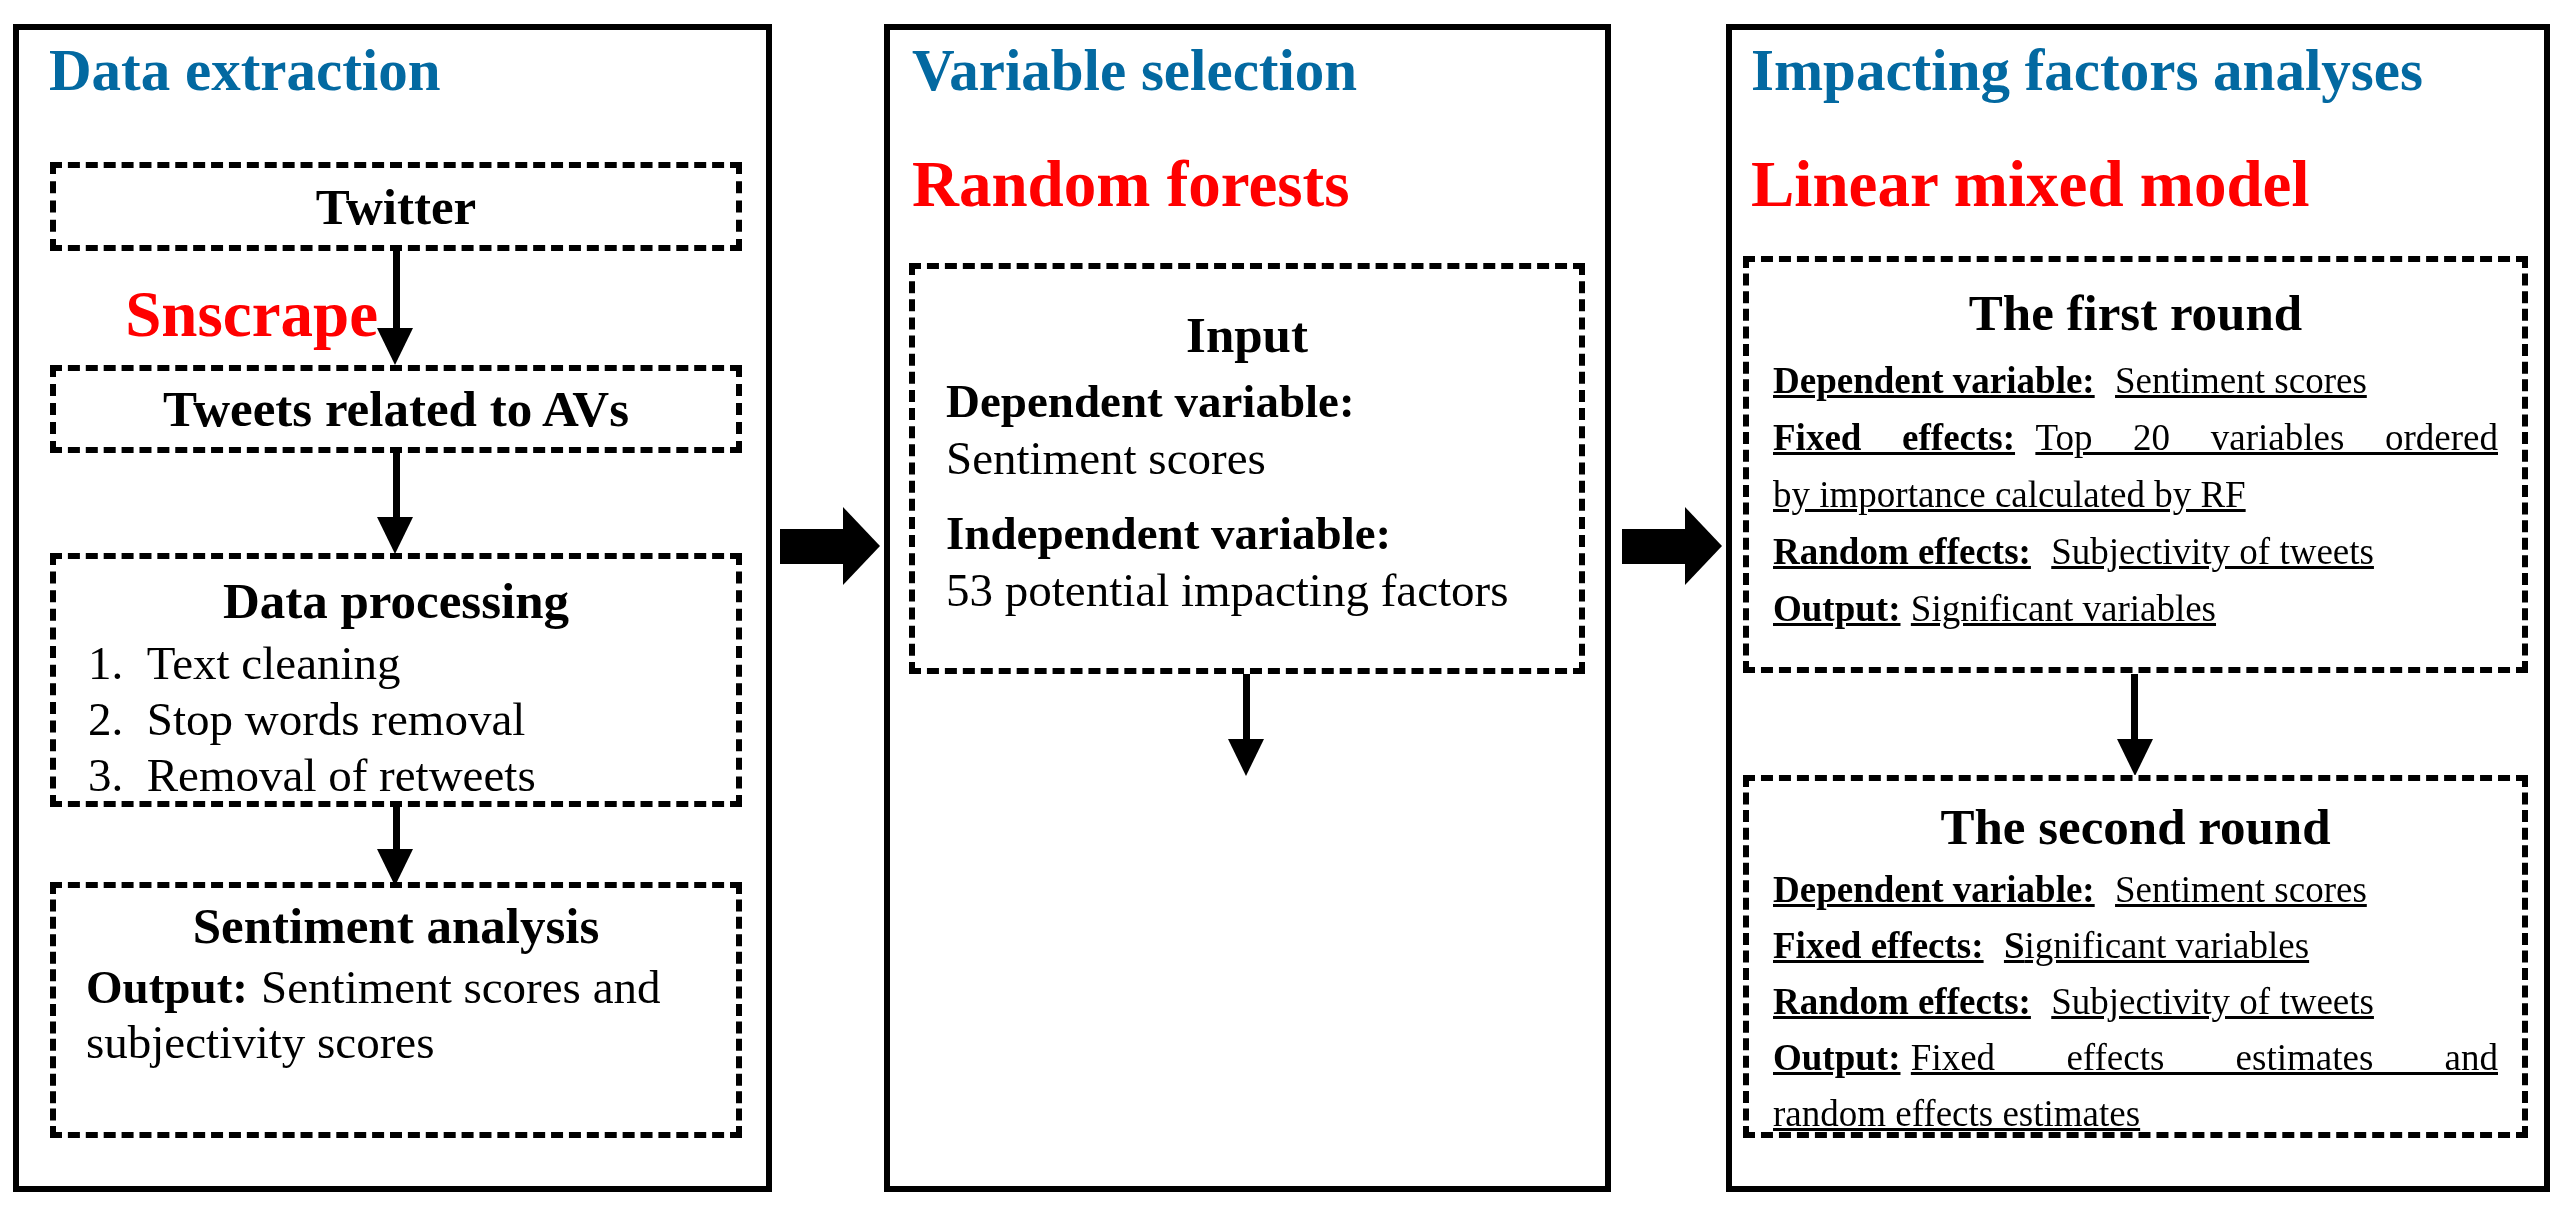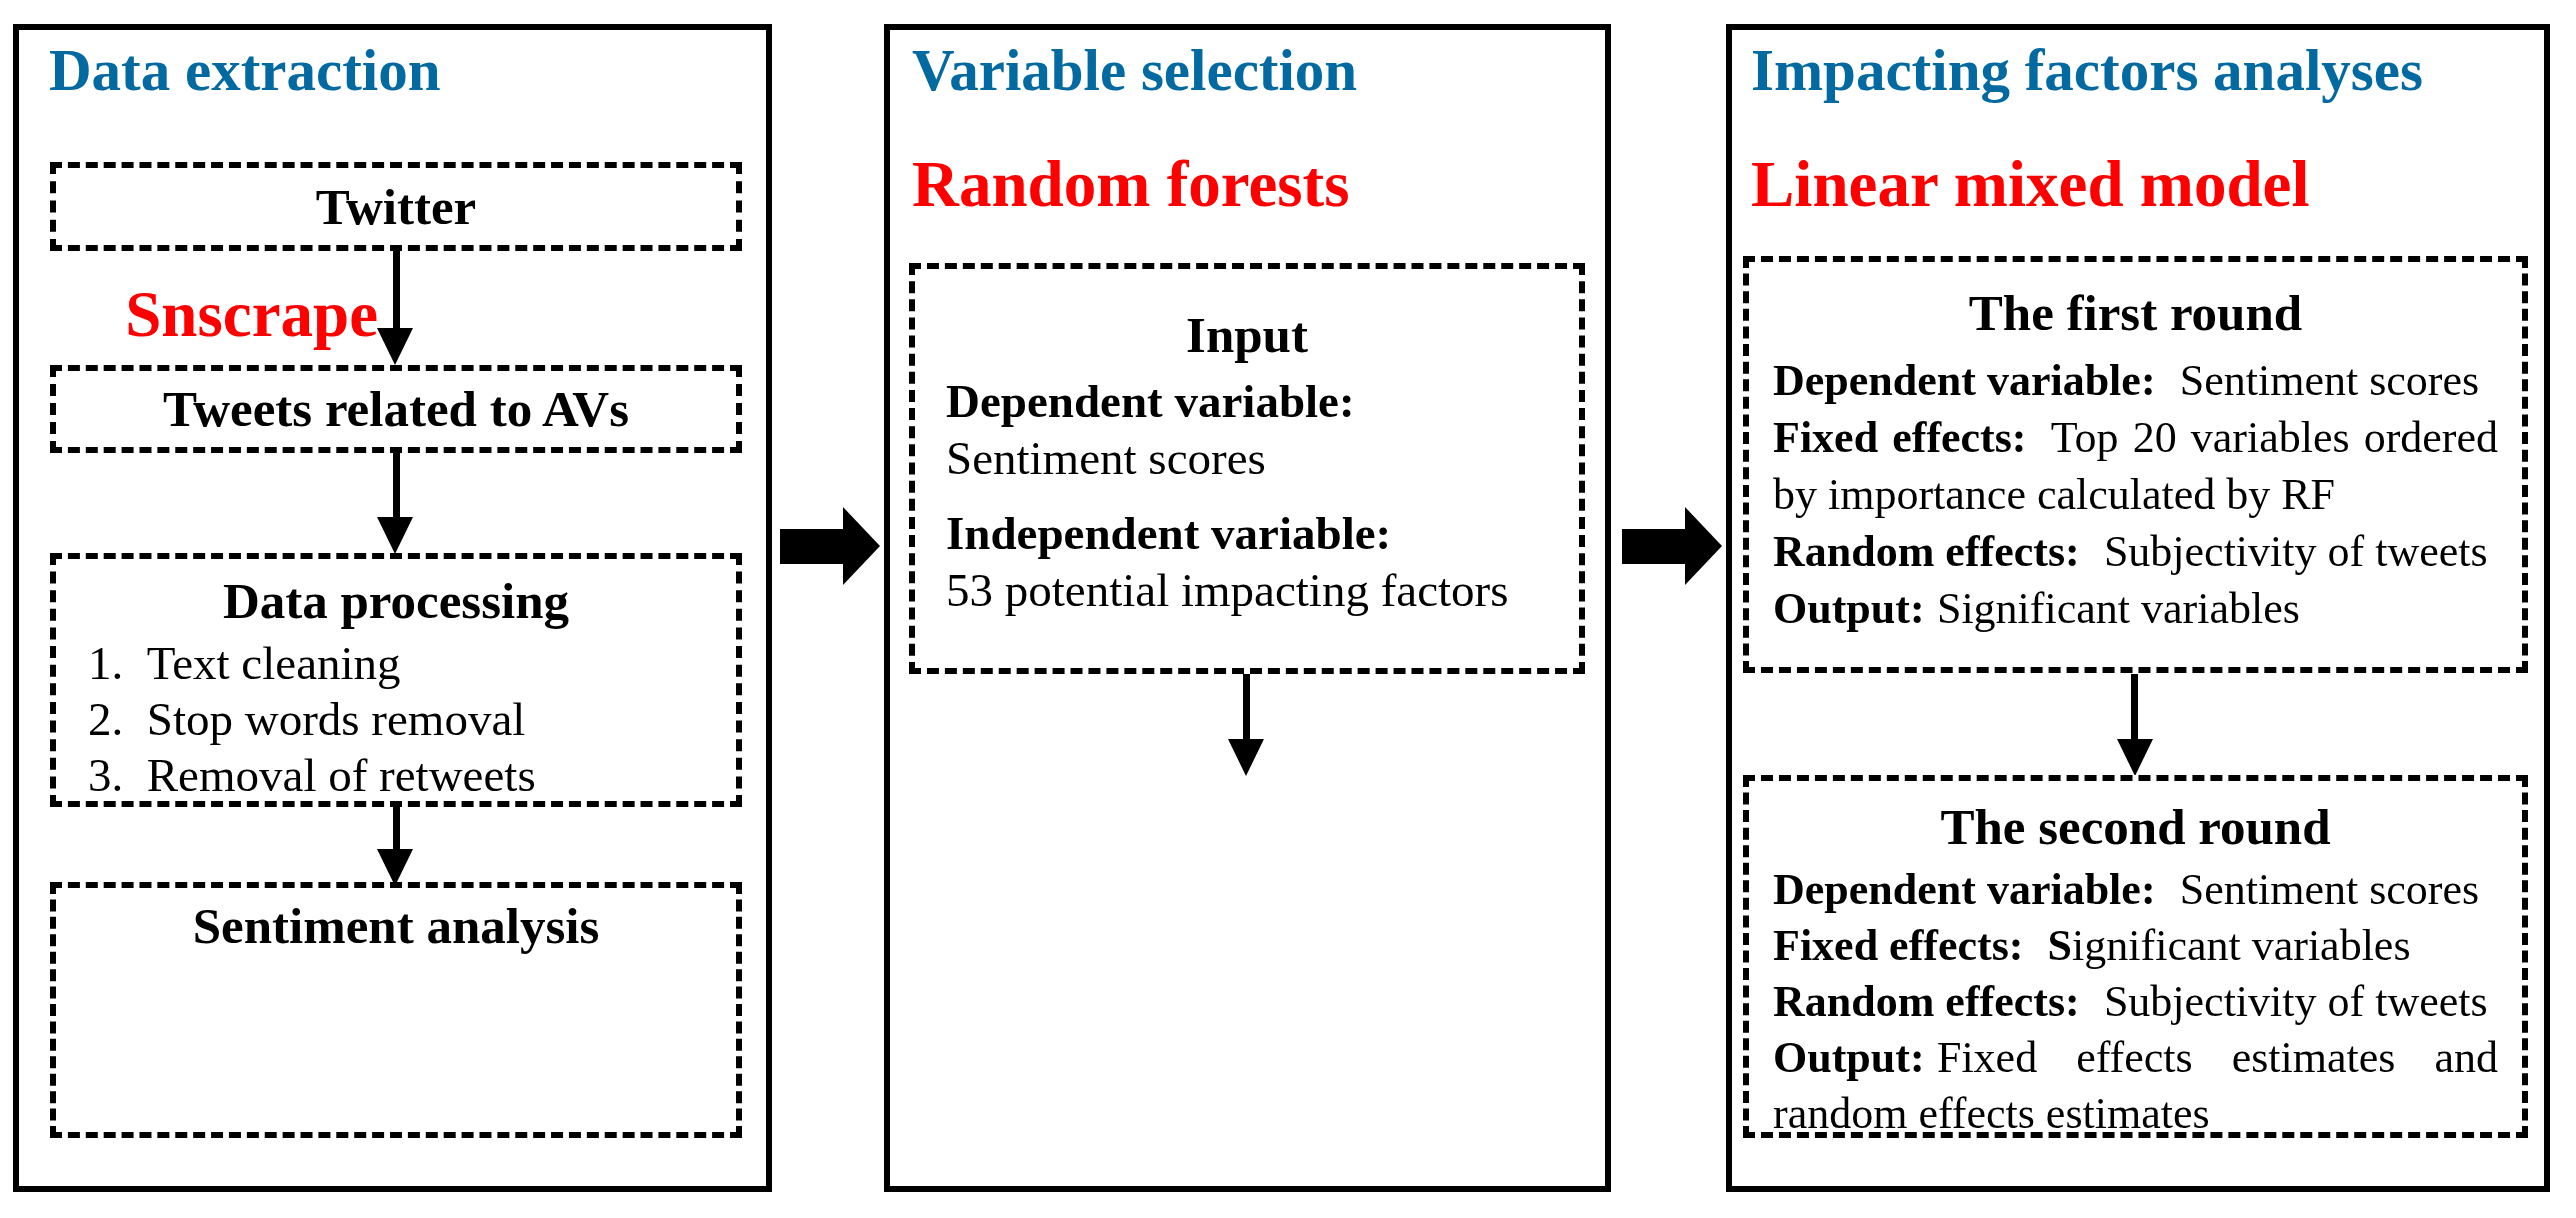--- a/index.html
+++ b/index.html
@@ -11,21 +11,21 @@
   .p1{left:13.3px;width:759px;}
   .p2{left:884px;width:727px;}
   .p3{left:1726px;width:824px;}
 
   .ptitle{position:absolute;font-size:59px;font-weight:bold;color:#0369a1;line-height:1;white-space:nowrap;}
   .method{position:absolute;font-size:65px;font-weight:bold;color:#ff0000;line-height:1;white-space:nowrap;}
 
   .dbox{position:absolute;border:6.7px dashed #000;box-sizing:border-box;background:#fff;}
   .bhead{display:block;text-align:center;font-size:51px;font-weight:bold;line-height:53px;}
   .body70{font-size:47px;line-height:56px;}
-  .body68{font-size:44px;}
+  .body68{font-size:37px;text-decoration:underline;}
   .lblw{font-weight:bold;margin-right:0.55em;}
   .lbl{font-weight:bold;margin-right:0.28em;}
   .jline{display:block;text-align:justify;text-align-last:justify;}
   .line{display:block;}
   .nw{white-space:nowrap;}
   .cbox{display:flex;align-items:center;justify-content:center;font-size:51px;font-weight:bold;}
 
   
   .vline{position:absolute;width:7.3px;background:#000;}
   .tri-down{position:absolute;width:0;height:0;border-left:18.6px solid transparent;border-right:18.6px solid transparent;border-top:37px solid #000;}
@@ -64,20 +64,26 @@
       <span class="line">2. Stop words removal</span>
       <span class="line">3. Removal of retweets</span>
     </div>
   </div>
 
   <div class="vline" style="left:393px;top:807px;height:42px;"></div>
   <div class="tri-down" style="left:377px;top:849px;"></div>
 
   <div class="dbox" style="left:50px;top:882px;width:692px;height:256px;">
     <span class="bhead" style="margin-top:12px;">Sentiment analysis</span>
+    <div class="body70" style="margin-top:6.7px;padding:0 27px 0 30px;line-height:55px;">
+      <span class="line">
+        <span class="lbl">Output:</span><span>Sentiment scores and</span>
+      </span>
+      <span class="line">subjectivity scores</span>
+    </div>
   </div>
 
   <div class="habody" style="left:780px;top:529px;width:63px;"></div>
   <div class="tri-right" style="left:843px;top:507px;"></div>
 
   <div class="panel p2"></div>
 
   <div class="ptitle" style="left:912px;top:41px;">Variable selection</div>
   <div class="method" style="left:912px;top:152px;">Random forests</div>
 

